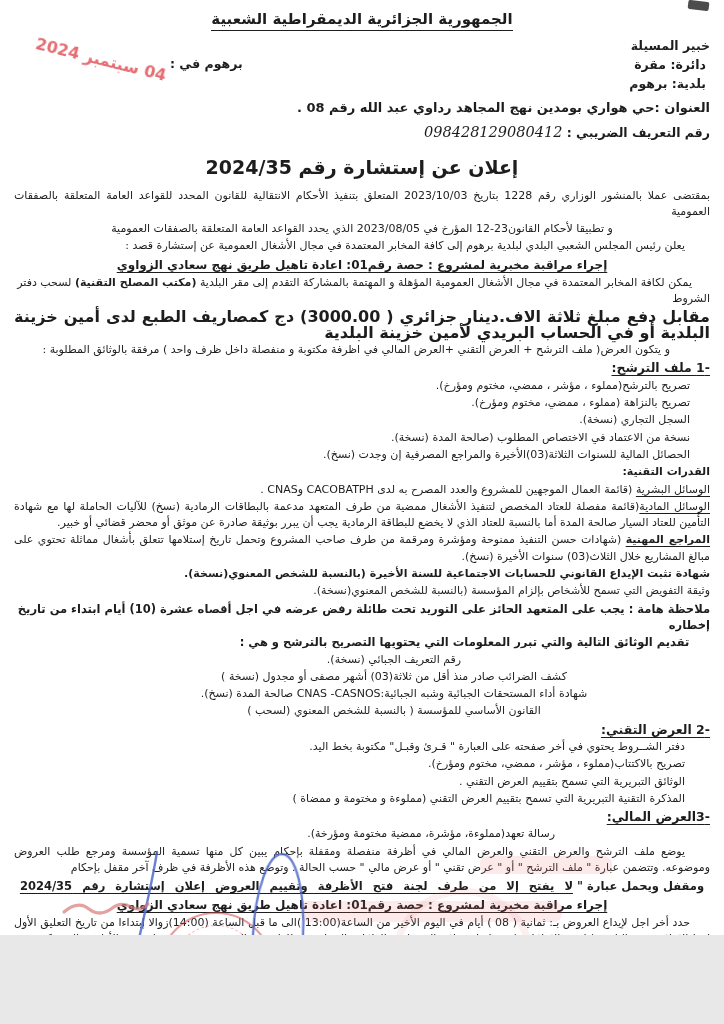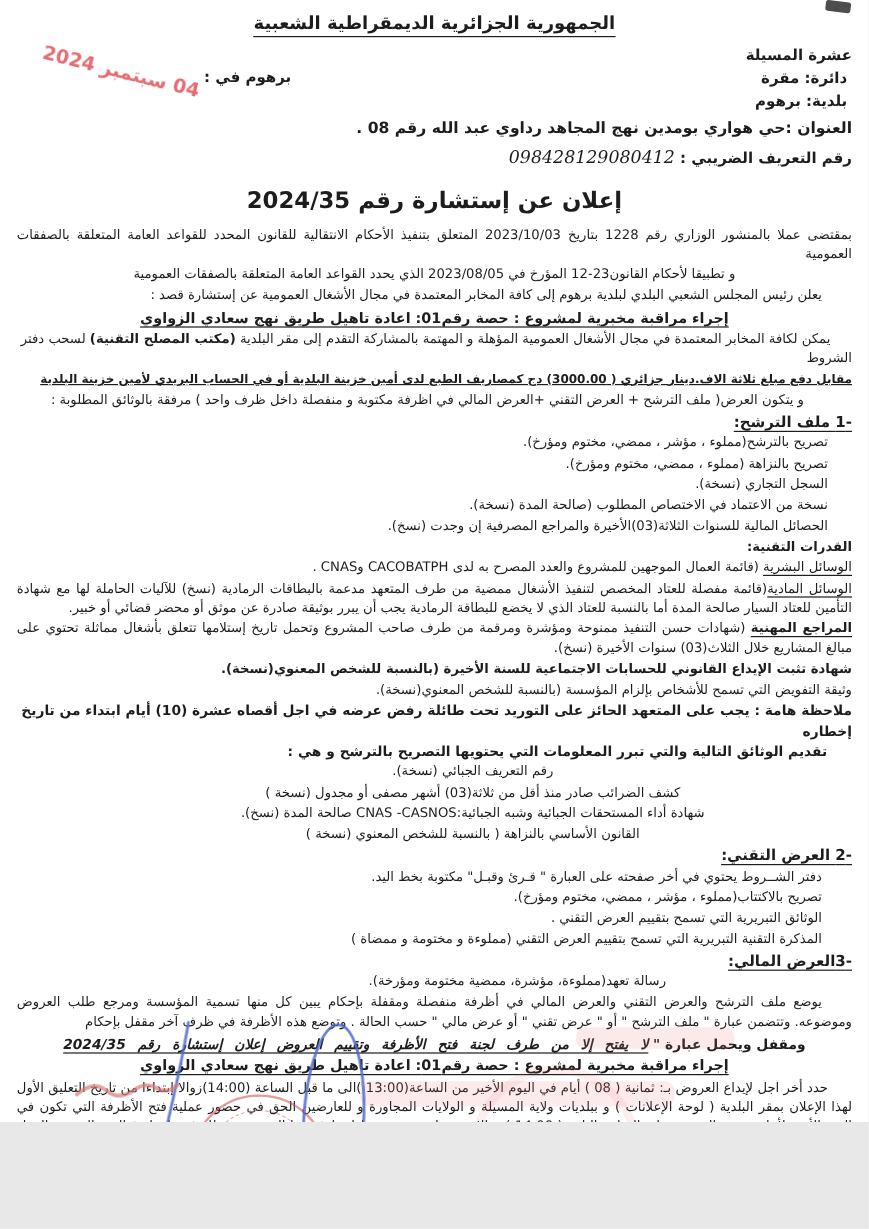--- a/index.html
+++ b/index.html
@@ -48,27 +48,27 @@
   .u{text-decoration:underline;text-underline-offset:3px;}
   .ind18{text-indent:18px;}
   .ind25{text-indent:25px;}
   .h-proj{text-align:center !important;font-weight:bold;font-size:12px;text-decoration:underline;text-underline-offset:3px;margin:2px 0 2px 0 !important;}
   .h-sec{font-weight:bold;font-size:12.5px;margin-top:2px !important;}
   .h-sec span{text-decoration:underline;text-underline-offset:3px;}
   .item-a{padding-right:20px;}
   .item-c{padding-right:25px;}
   .item-d{padding-right:155px;}
   .item-note{text-align:center !important;padding-left:64px;}
-  .fee{font-size:10px;text-decoration:underline;}
+  .fee{font-size:16px;}
   .offer{padding-right:40px;}
   .note1{font-weight:bold;font-size:11.5px;}
   .note2{font-weight:bold;font-size:11.5px;text-align:center !important;padding-left:205px;}
   .deposit{font-weight:bold;}
   .sealed{text-align:center !important;font-weight:bold;font-size:11.5px;margin-top:2px !important;}
-  .sealed .u2{text-decoration:underline;text-underline-offset:3px;word-spacing:6px;font-style:italic;}
+  .sealed .u2{text-decoration:underline;text-underline-offset:3px;word-spacing:6px;}
   .deadline{text-indent:20px;}
 
   
   .sig-title{position:absolute;left:6px;top:956px;font-weight:bold;font-size:14.5px;z-index:6;}
   .round-stamp{
     position:absolute;left:158px;top:912px;width:112px;height:112px;
     border:2.5px solid rgba(206,72,72,.55);border-radius:50%;
     z-index:4;
   }
   .round-stamp .inner{
@@ -99,21 +99,21 @@
   <div class="ghost g2"></div>
   <div class="ghost-ring"></div>
 
   <div class="doc">
 
     <div class="republic">
       <span>الجمهورية الجزائرية الديمقراطية الشعبية</span>
     </div>
 
     <div class="letterhead">
-      <p class="lh-line">عشرة المسيلة</p>
+      <p class="lh-line">خبير المسيلة</p>
       <p class="lh-line lh-daira">دائرة: مقرة</p>
       <p class="lh-line lh-commune">بلدية: برهوم</p>
       <p class="lh-line lh-address">العنوان :حي هواري بومدين نهج المجاهد رداوي عبد الله رقم 08 .</p>
       <p class="lh-line lh-tax"><span>رقم التعريف الضريبي :</span>
         <span class="tax-num" dir="ltr">098428129080412</span></p>
     </div>
 
     <div class="place-date">برهوم في :</div>
     <div class="date-stamp">04 سبتمبر 2024</div>
 
@@ -147,21 +147,21 @@
 
       <p class="deposit">شهادة تثبت الإيداع القانوني للحسابات الاجتماعية للسنة الأخيرة (بالنسبة للشخص المعنوي(نسخة).</p>
       <p>وثيقة التفويض التي تسمح للأشخاص بإلزام المؤسسة (بالنسبة للشخص المعنوي(نسخة).</p>
 
       <p class="note1"><span>ملاحظة هامة : </span><span>يجب على المتعهد الحائز على التوريد تحت طائلة رفض عرضه في اجل أقصاه عشرة (10) أيام ابتداء من تاريخ إخطاره</span></p>
       <p class="note2">تقديم الوثائق التالية والتي تبرر المعلومات التي يحتويها التصريح بالترشح و هي :</p>
 
       <p class="item-note">رقم التعريف الجبائي (نسخة).</p>
       <p class="item-note">كشف الضرائب صادر منذ أقل من ثلاثة(03) أشهر مصفى أو مجدول (نسخة )</p>
       <p class="item-note">شهادة أداء المستحقات الجبائية وشبه الجبائية:CNAS -CASNOS صالحة  المدة (نسخ).</p>
-      <p class="item-note">القانون الأساسي بالنزاهة ( بالنسبة للشخص المعنوي (نسخة )</p>
+      <p class="item-note">القانون الأساسي للمؤسسة ( بالنسبة للشخص المعنوي (لسحب )</p>
 
 
       <p class="h-sec"><span>-2 العرض التقني:</span></p>
       <p class="item-c">دفتر الشــروط يحتوي في أخر صفحته على العبارة " قـرئ وقبـل" مكتوبة بخط اليد.</p>
       <p class="item-c">تصريح بالاكتتاب(مملوء ، مؤشر ، ممضي، مختوم ومؤرخ).</p>
       <p class="item-c">الوثائق التبريرية التي تسمح بتقييم العرض التقني .</p>
       <p class="item-c">المذكرة التقنية  التبريرية التي تسمح بتقييم العرض التقني (مملوءة و مختومة و ممضاة )</p>
 
       <p class="h-sec"><span>-3العرض المالي:</span></p>
       <p class="item-d">رسالة تعهد(مملوءة، مؤشرة، ممضية مختومة ومؤرخة).</p>

